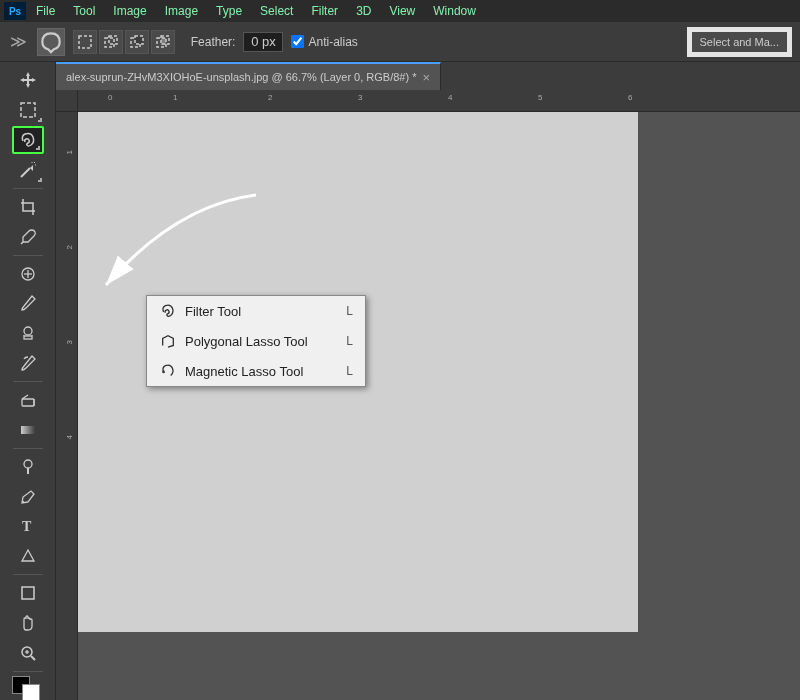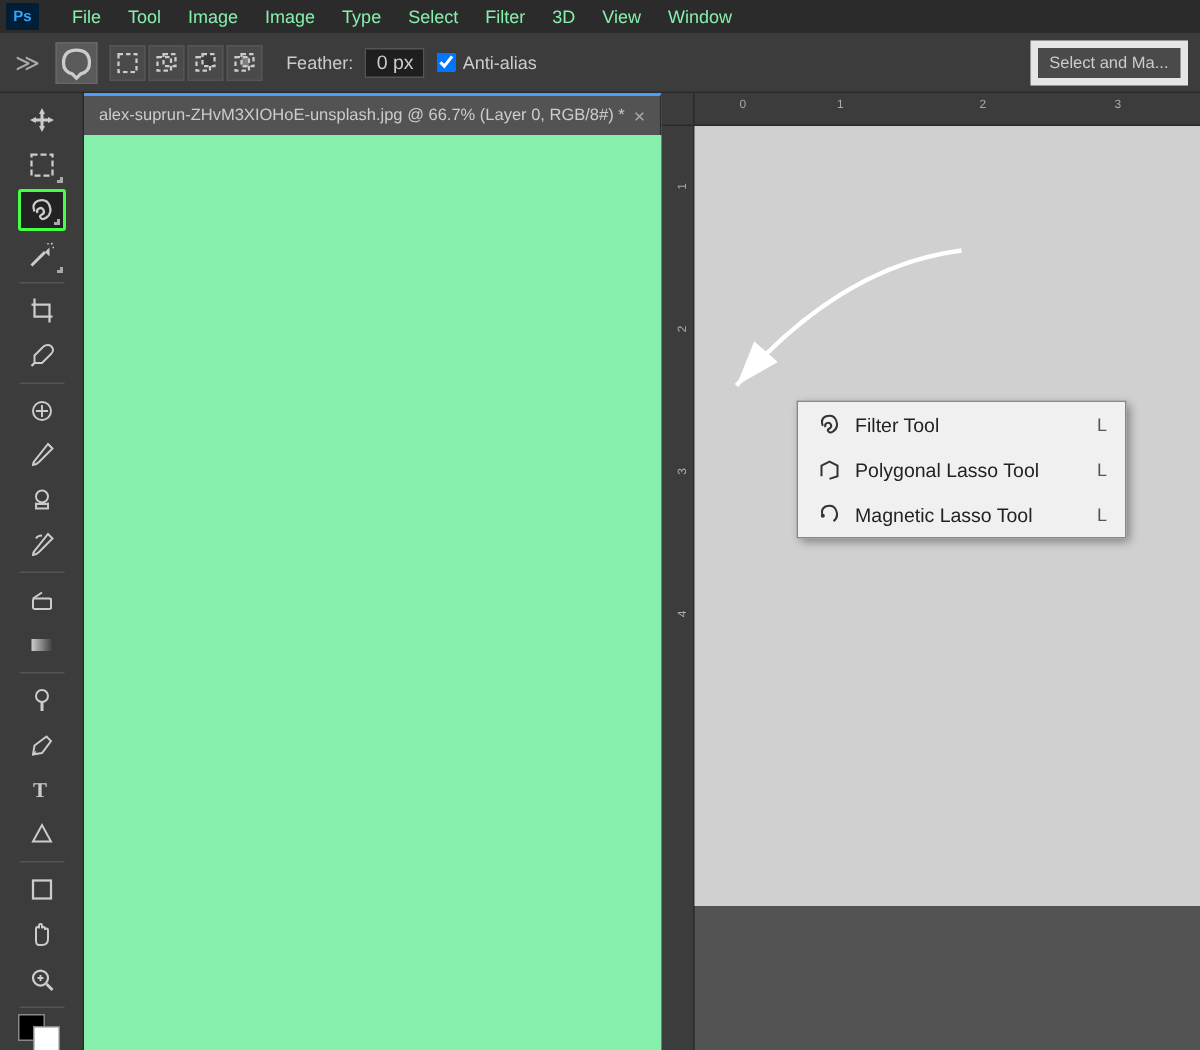--- a/index.html
+++ b/index.html
@@ -30,21 +30,21 @@
     .ps-logo {
       width: 22px;
       height: 18px;
       background: #001e36;
       color: #31a8ff;
       font-size: 10px;
       font-weight: bold;
       display: flex;
       align-items: center;
       justify-content: center;
-      margin-right: 12px;
+      margin-right: 0;
       flex-shrink: 0;
     }
 
     
     #options-bar {
       background: #3c3c3c;
       height: 40px;
       display: flex;
       align-items: center;
       padding: 0 8px;
@@ -175,22 +175,22 @@
       height: 4px;
       border-right: 2px solid #aaa;
       border-bottom: 2px solid #aaa;
       font-size: 6px;
     }
 
     
     #content {
       flex: 1;
       display: flex;
-      flex-direction: row;
-      background: #86efac;
+      flex-direction: column;
+      background: #6d28d9;
     }
 
     
     #tab-bar {
       background: #3c3c3c;
       height: 28px;
       display: flex;
       align-items: center;
     }
     .tab {

